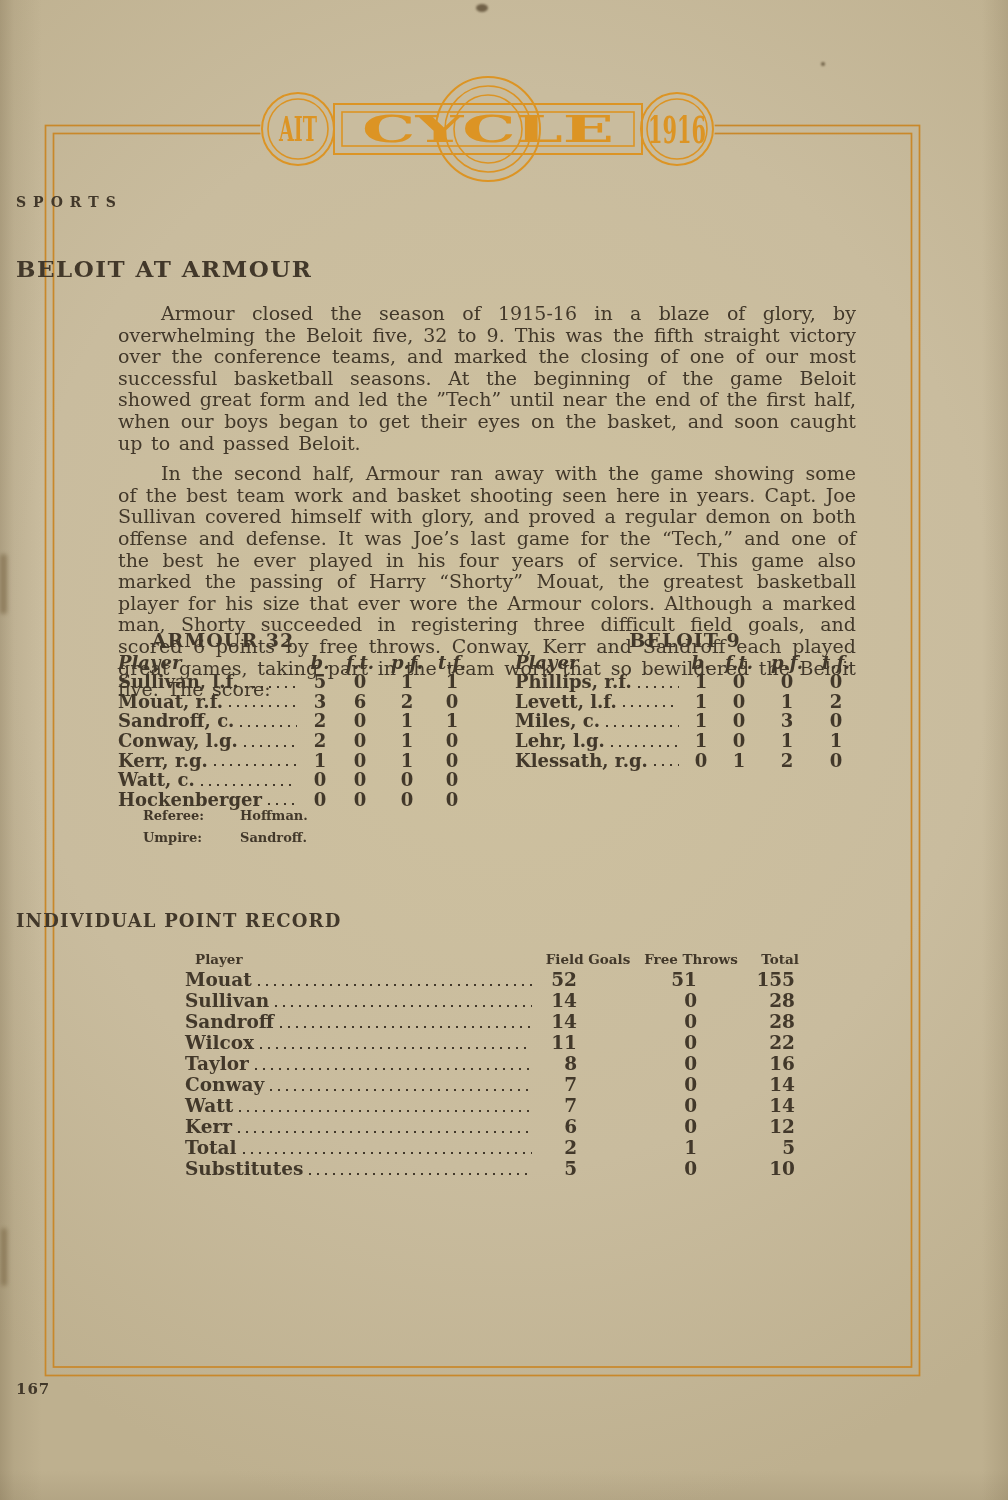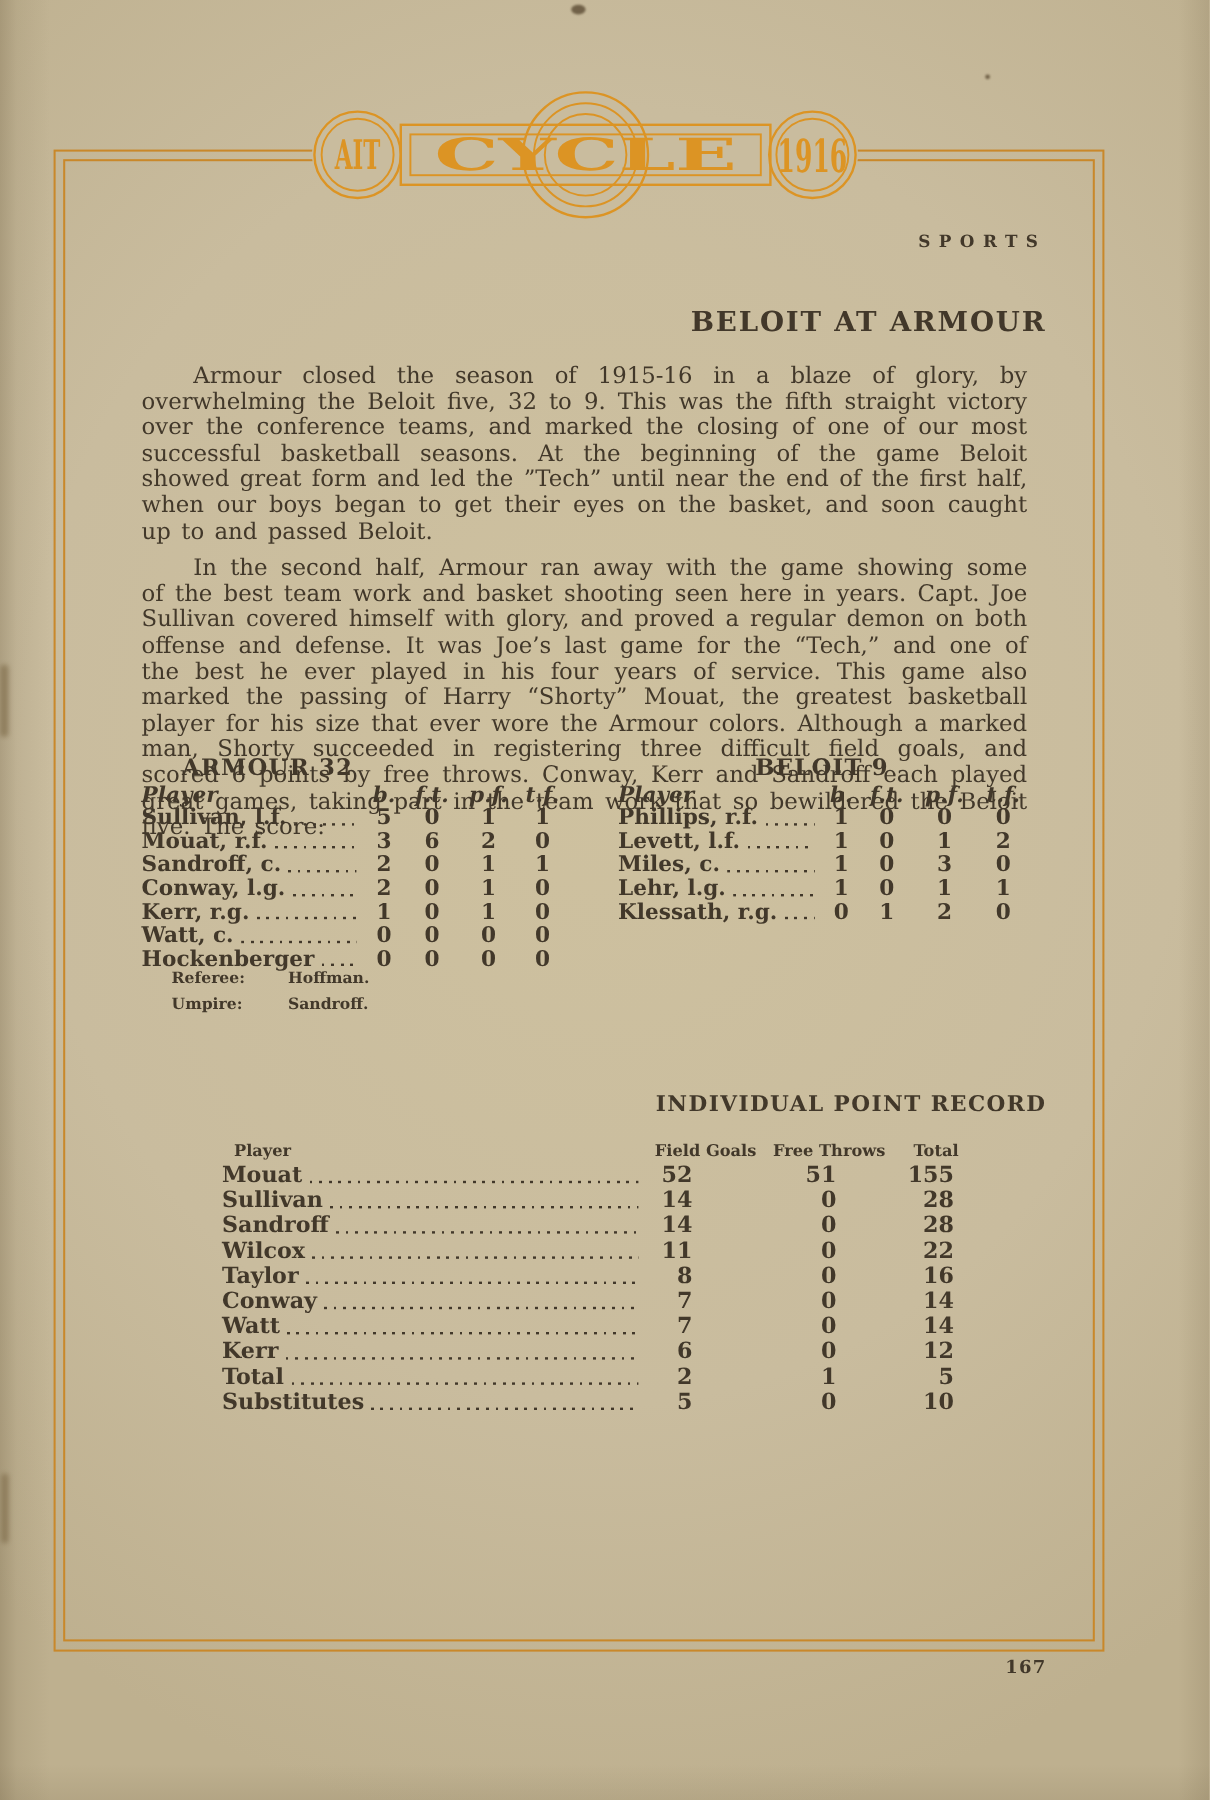--- a/index.html
+++ b/index.html
@@ -23,21 +23,21 @@
       radial-gradient(ellipse 80% 60% at 50% 42%, #cec19f 0%, #c9bc9e 60%, #beb08f 100%);
   }
   .deco{position:absolute;left:0;top:0;}
   .frame-line{fill:none;stroke:#c9882a;stroke-width:1.7;}
   .logo-mask{fill:var(--paper);stroke:none;}
   .logo-line{fill:none;stroke:var(--logo);stroke-width:2;}
   .logo-line.thin{stroke-width:1.6;}
   .logo-text{fill:var(--logo);font-family:"DejaVu Serif","Liberation Serif",serif;font-weight:700;}
 
   .abs{position:absolute;}
-  .centered{left:0;width:872px;text-align:right;}
+  .centered{left:0;width:872px;text-align:left;padding-left:16px;}
 
   .sports{top:194px;font-size:14px;font-weight:700;letter-spacing:7px;}
   .main-title{top:255px;font-size:23px;font-weight:700;letter-spacing:1.5px;}
 
   .article{top:303px;left:118px;width:738px;font-size:19px;line-height:21.6px;
     text-align:justify;word-spacing:2.6px;}
   .article p{margin:0 0 9px 0;text-indent:43px;}
 
   
   .bs{position:absolute;font-size:18px;line-height:19.6px;}

